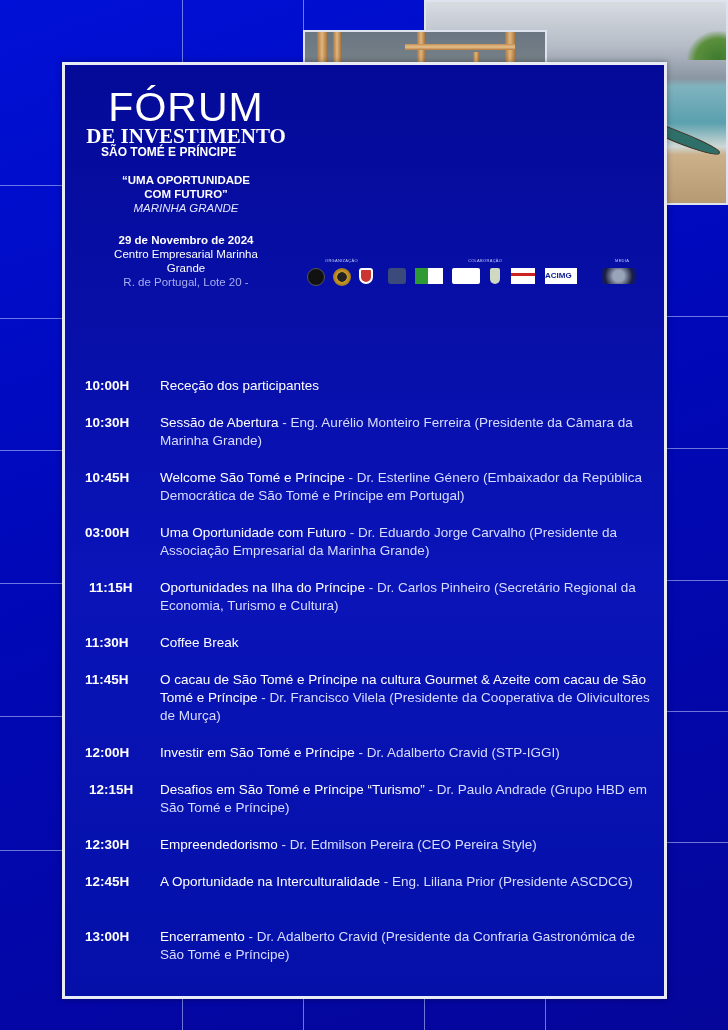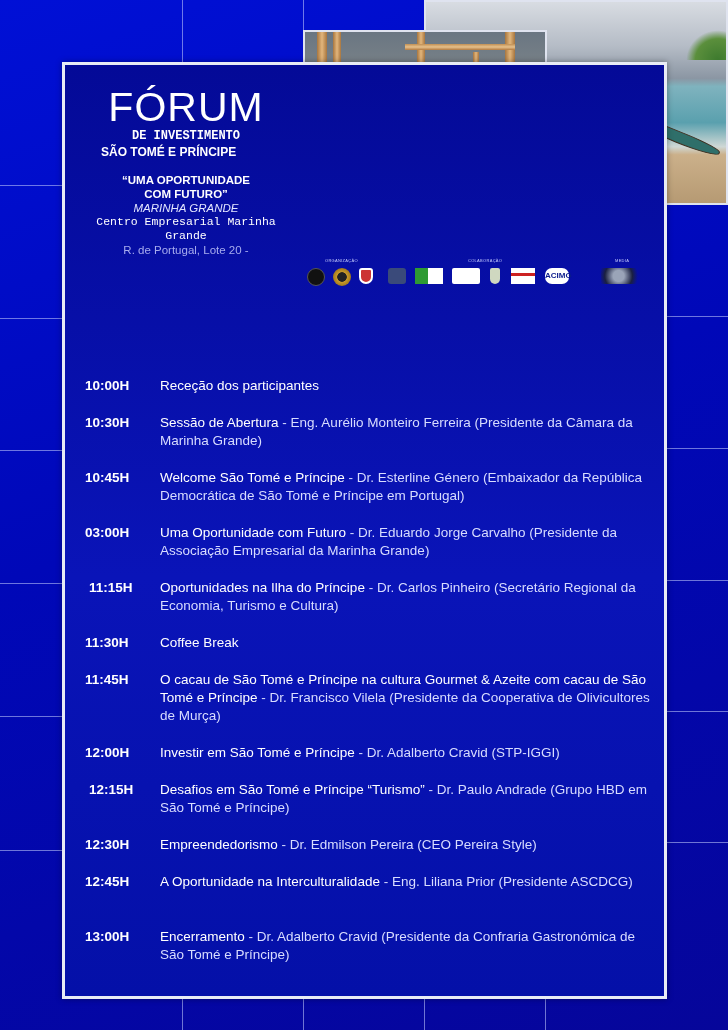--- a/index.html
+++ b/index.html
@@ -31,26 +31,26 @@
   .coffee .beam { position: absolute; background: linear-gradient(to bottom, #c18f54, #e7c18c, #b37a40); }
 
   .panel {
     position: absolute; left: 62px; top: 62px; width: 605px; height: 937px;
     background: linear-gradient(180deg, #040a97 0%, #0a14b8 55%, #0410a8 100%);
     border: 3px solid #e8ebf5;
     box-shadow: 0 0 6px rgba(0,0,0,0.35);
   }
   .title-block { position: absolute; left: 0; top: 22px; width: 242px; text-align: center; }
   .forum { font-family: "Liberation Sans", sans-serif; font-weight: 400; font-size: 41px; line-height: 40px; letter-spacing: 1px; }
-  .invest { font-family: Liberation Mono, monospace; font-weight: 700; font-size: 12px; line-height: 18px; }
+  .invest { font-family: Liberation Serif, serif; font-weight: 700; font-size: 21px; line-height: 18px; }
   .stp { font-family: "Liberation Sans", sans-serif; font-weight: 700; font-size: 12px; line-height: 14px; text-align: left; margin-left: 36px; }
   .slogan { margin-top: 14px; font-family: "Liberation Sans", sans-serif; font-weight: 700; font-size: 11.5px; line-height: 14px; }
   .town { font-family: "Liberation Sans", sans-serif; font-size: 11.5px; line-height: 14px; color: #e3e6ff; font-style: italic; }
   .date { margin-top: 18px; font-family: "Liberation Sans", sans-serif; font-weight: 700; font-size: 11.5px; line-height: 14px; }
-  .venue { font-family: Liberation Mono, monospace; font-size: 11.5px; line-height: 14px; }
+  .venue { font-family: Liberation Sans, sans-serif; font-size: 11.5px; line-height: 14px; }
   .addr { font-family: "Liberation Sans", sans-serif; font-size: 11.5px; line-height: 14px; color: #a7acee; }
 
   .logos { position: absolute; left: 240px; top: 193px; width: 350px; height: 40px; }
   .logo-cap { position: absolute; top: 0; font-size: 4px; color: #c5caff; letter-spacing: 0.3px; font-family: "Liberation Sans", sans-serif; }
   .logo { position: absolute; top: 10px; height: 16px; }
   .logo.circle { width: 18px; height: 18px; border-radius: 50%; }
 
   .programa-title { position: absolute; left: 16px; top: 266px; font-family: "Liberation Sans", sans-serif; font-weight: 700; font-size: 28px; letter-spacing: 0.5px; }
 
   .schedule { position: absolute; left: 20px; top: 312px; width: 570px; }
@@ -101,38 +101,39 @@
 </div>
 
 <div class="panel">
   <div class="title-block">
     <div class="forum">FÓRUM</div>
     <div class="invest">DE INVESTIMENTO</div>
     <div class="stp">SÃO TOMÉ E PRÍNCIPE</div>
     <div class="slogan">“UMA OPORTUNIDADE</div>
     <div class="slogan" style="margin-top:0">COM FUTURO”</div>
     <div class="town">MARINHA GRANDE</div>
+    <div class="date">29 de Novembro de 2024</div>
     <div class="venue">Centro Empresarial Marinha</div>
     <div class="venue">Grande</div>
     <div class="addr">R. de Portugal, Lote 20 -</div>
   </div>
 
   <div class="logos">
     <span class="logo-cap" style="left:20px">ORGANIZAÇÃO</span>
     <span class="logo-cap" style="left:163px">COLABORAÇÃO</span>
     <span class="logo-cap" style="left:310px">MEDIA</span>
     <span class="logo circle" style="left:2px;background:#111;border:1px solid #555;"></span>
     <span class="logo circle" style="left:28px;background:radial-gradient(circle,#222 35%,#c99a2a 40%,#7a5a10 100%);"></span>
     <span class="logo" style="left:54px;width:14px;background:#c33;border-radius:3px 3px 7px 7px;border:2px solid #fff;"></span>
     <span class="logo" style="left:83px;width:18px;background:#3a4a7a;border-radius:3px;"></span>
     <span class="logo" style="left:110px;width:28px;background:linear-gradient(to right,#2e9a33 45%,#fff 45%);"></span>
     <span class="logo" style="left:147px;width:28px;background:#fff;border-radius:2px;"></span>
     <span class="logo" style="left:185px;width:10px;background:#cfd8c0;border-radius:2px 2px 5px 5px;"></span>
     <span class="logo" style="left:206px;width:24px;background:linear-gradient(to bottom,#fff 30%,#c22 30%,#c22 50%,#fff 50%);"></span>
-    <span class="logo" style="left:240px;width:24px;background:#fff;color:#0a1a8c;font-size:8px;font-weight:700;line-height:16px;text-align:left;font-family:'Liberation Sans',sans-serif;border-radius:7px;">ACIMG</span>
+    <span class="logo" style="left:240px;width:32px;background:#fff;color:#0a1a8c;font-size:8px;font-weight:700;line-height:16px;text-align:left;font-family:'Liberation Sans',sans-serif;">ACIMG</span>
     <span class="logo" style="left:296px;width:44px;background:radial-gradient(circle at 40% 50%,#9aa4b8 20%,#1a2040 50%,transparent 70%);"></span>
   </div>
 
 
   <div class="schedule">
     <div class="row" style="top:0">
       <span class="time">10:00H</span>
       <span class="desc"><span class="topic">Receção dos participantes</span><span></span></span>
     </div>
     <div class="row" style="top:37px">

